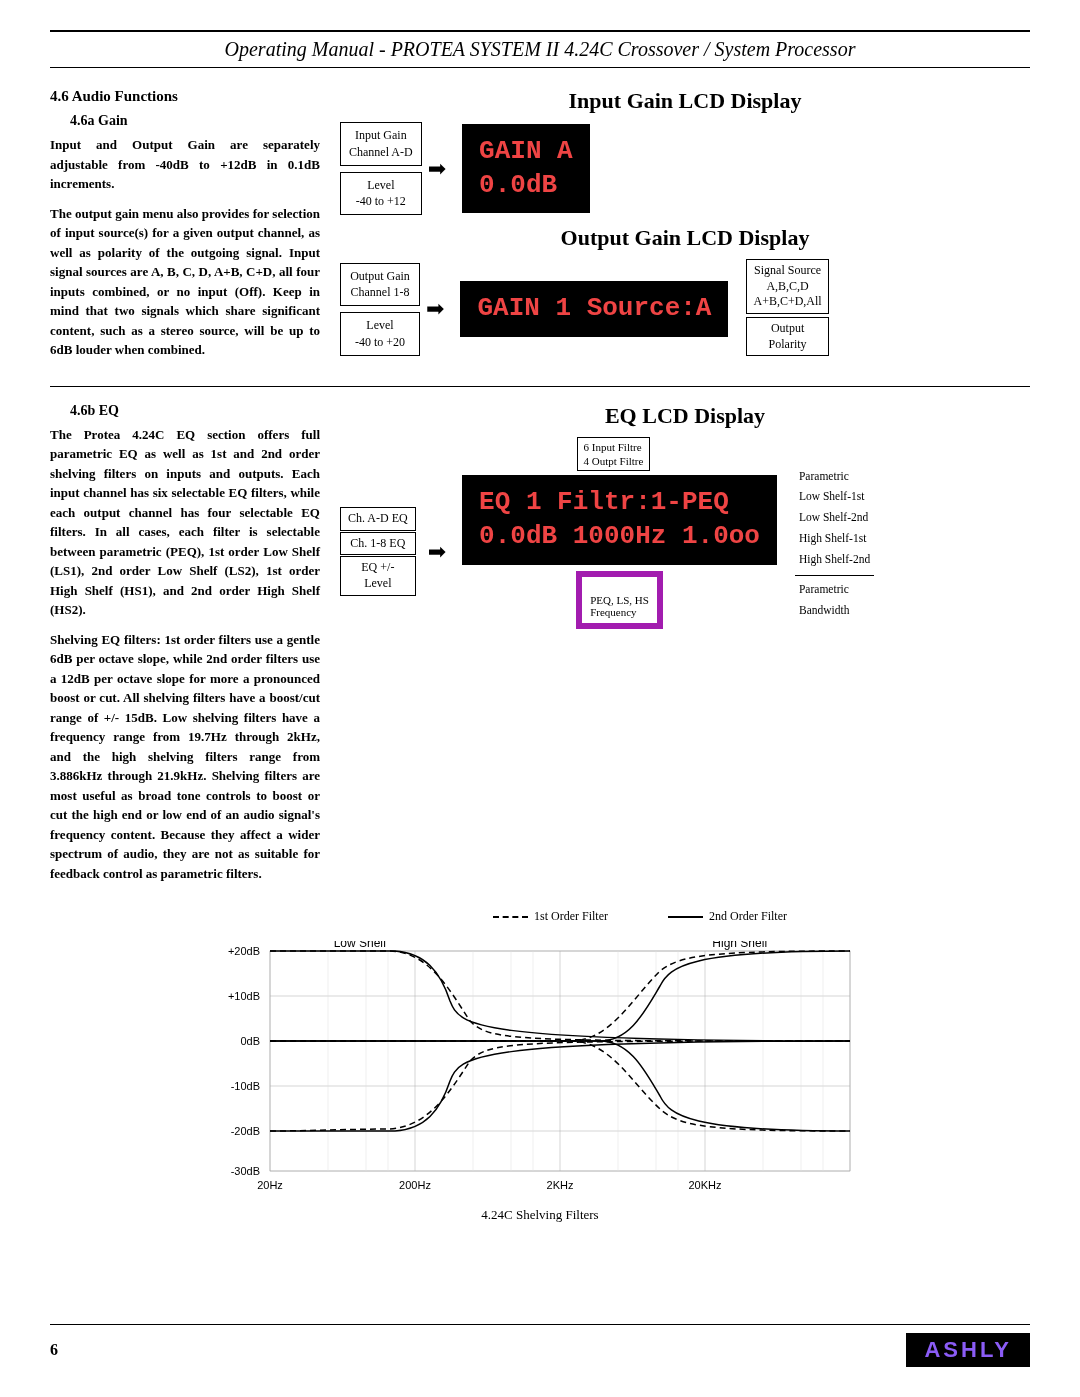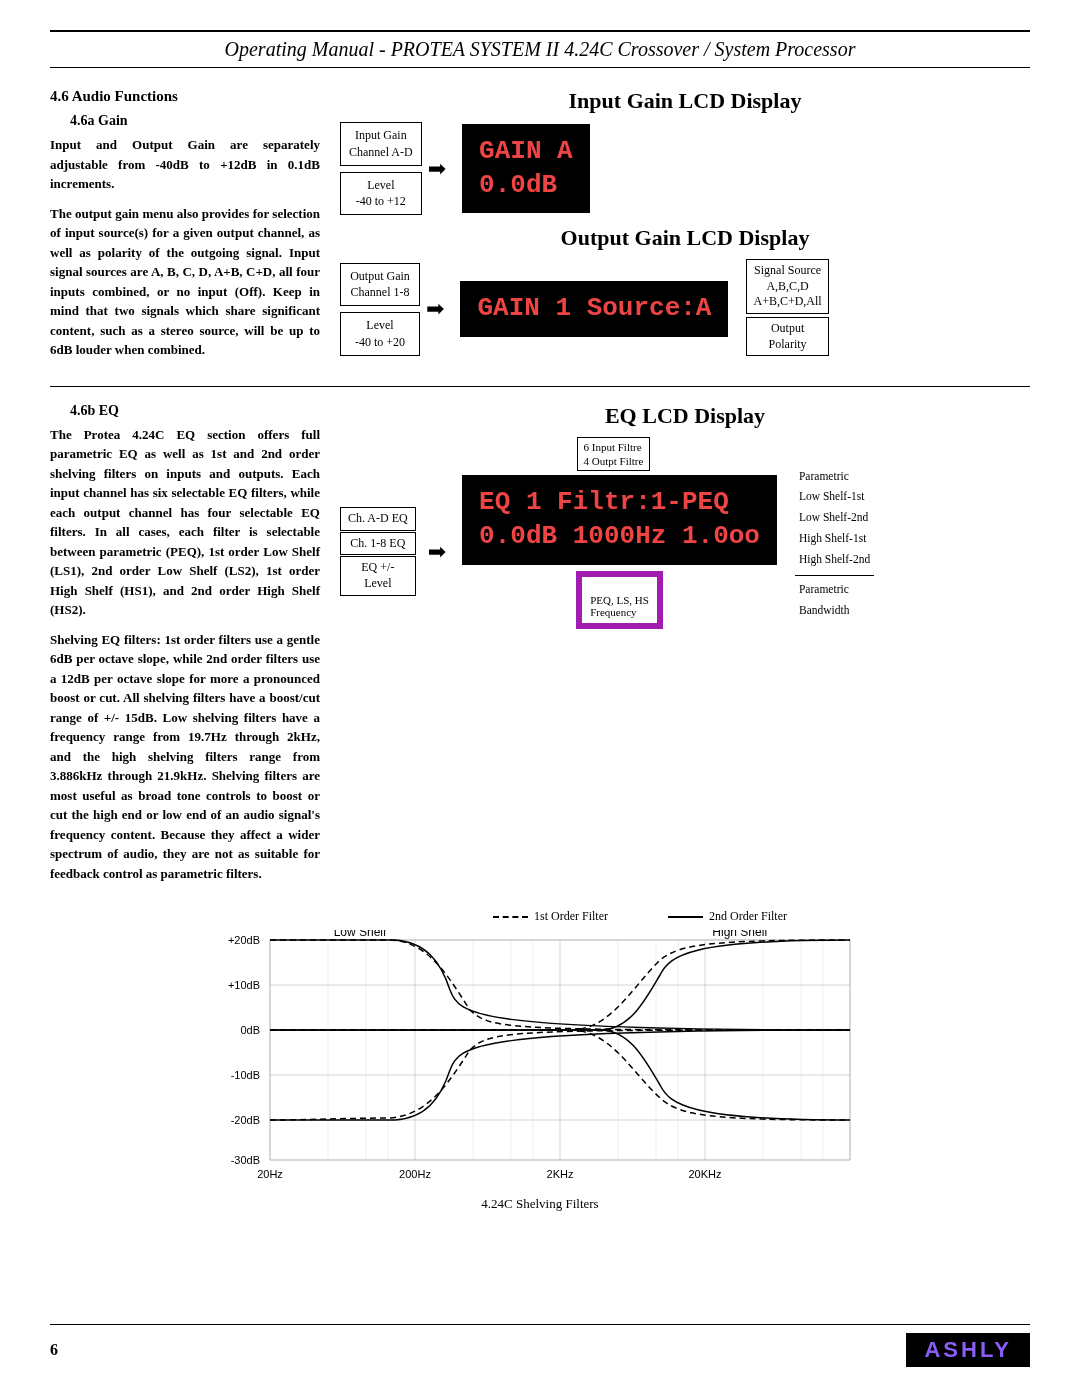--- a/index.html
+++ b/index.html
@@ -401,21 +401,21 @@
           <div class="eq-right-label-item">Parametric</div>
           <div class="eq-right-label-item">Bandwidth</div>
         </div>
       </div>
 
     </div>
   </div>
 
   <div class="chart-section">
 
-    <div style="display:flex; justify-content:center; gap:60px; font-size:12px; margin-bottom:6px; margin-left:200px;">
+    <div style="display:flex; justify-content:center; gap:60px; font-size:12px; margin-bottom:17px; margin-left:200px;">
       <div style="display:flex; align-items:center; gap:6px;">
         <div style="width:35px; border-top:2px dashed #000;"></div>
         <span>1st Order Filter</span>
       </div>
       <div style="display:flex; align-items:center; gap:6px;">
         <div style="width:35px; border-top:2px solid #000;"></div>
         <span>2nd Order Filter</span>
       </div>
     </div>
 

